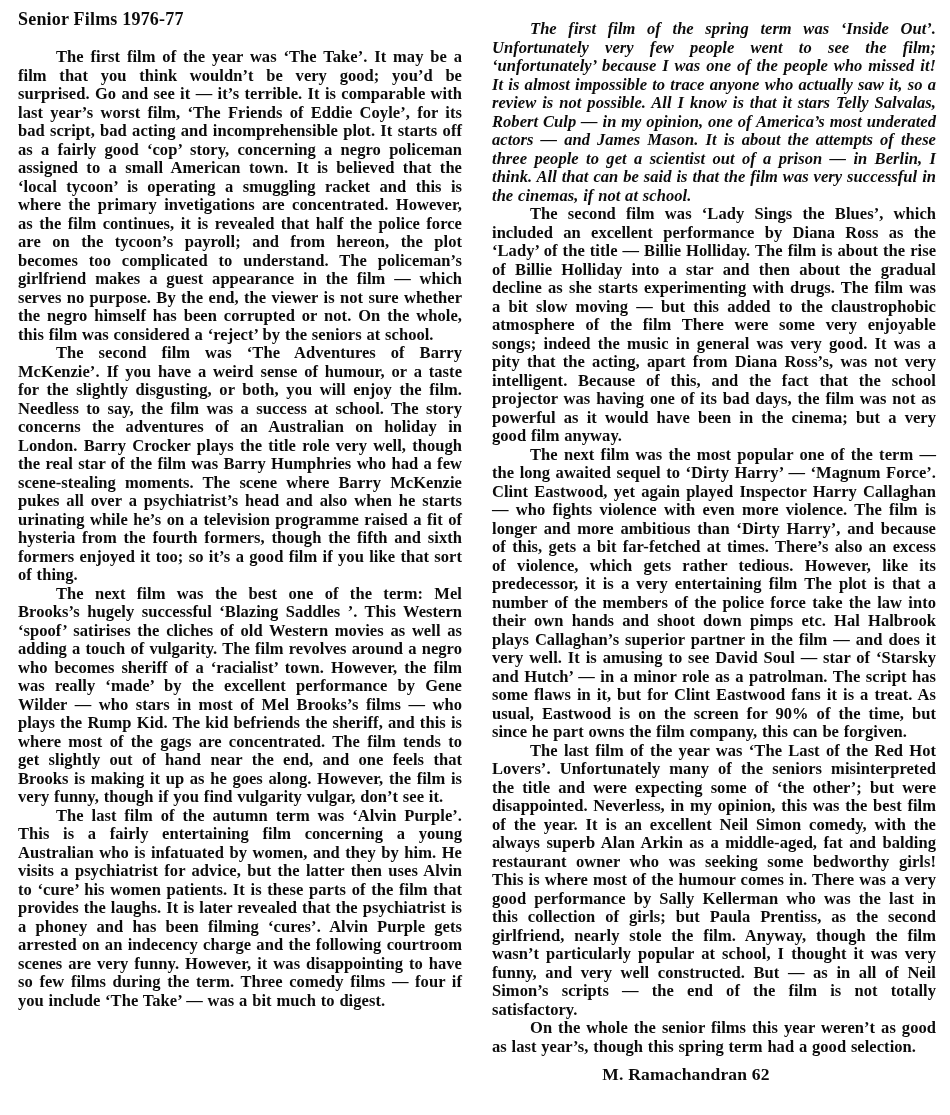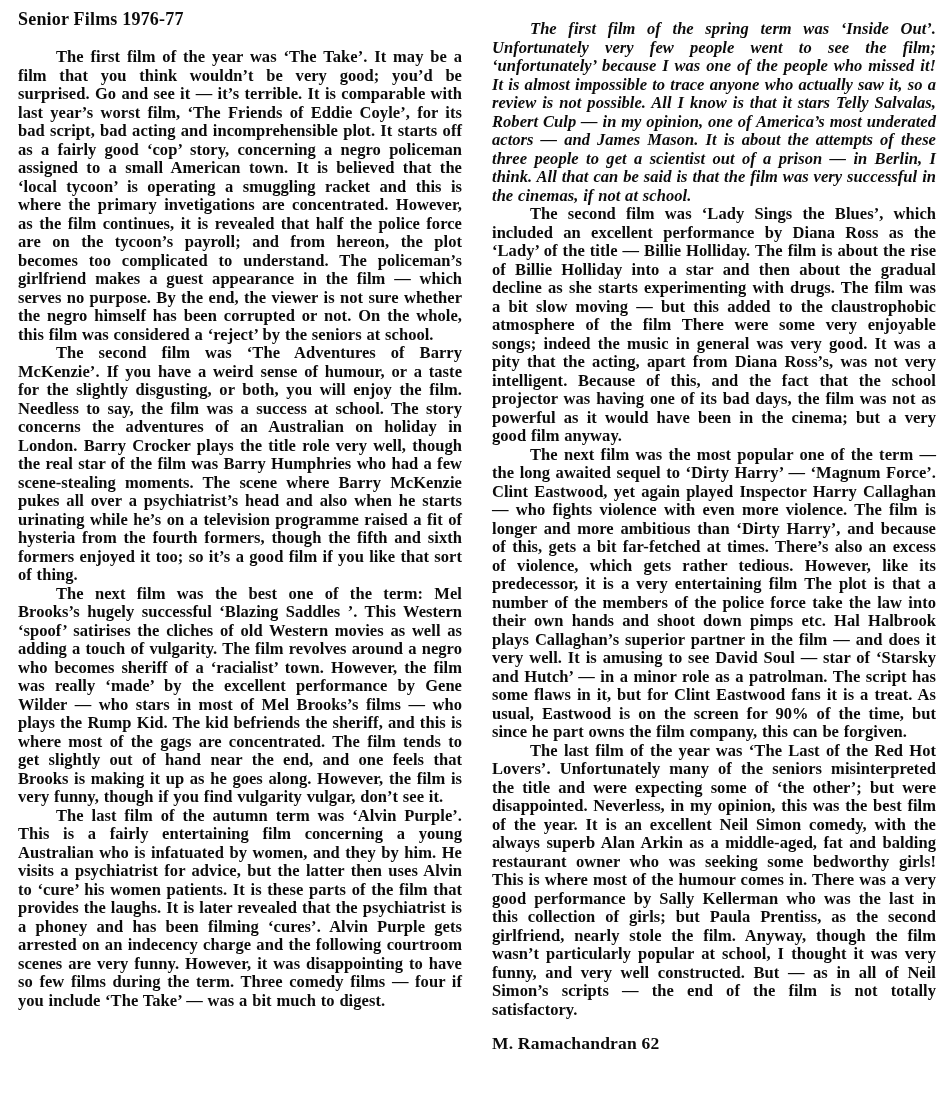--- a/index.html
+++ b/index.html
@@ -40,23 +40,23 @@
     text-align: justify;
     text-indent: 38px;
     letter-spacing: 0.05px;
     word-spacing: 0.6px;
   }
   .right-col p.body-par:first-child {
     margin-top: 14px;
     font-style: italic;
   }
   .signature {
-    margin-top: 14px;
+    margin-top: 8px;
     padding-right: 56px;
-    text-align: left;
+    text-align: center;
     font-size: 17.5px;
     line-height: 20px;
     letter-spacing: 0.2px;
   }
 </style>
 </head>
 <body>
 
 <div class="page">
   <div class="columns">
@@ -67,17 +67,18 @@
       <p class="body-par">The second film was ‘The Adventures of Barry McKenzie’. If you have a weird sense of humour, or a taste for the slightly disgusting, or both, you will enjoy the film. Needless to say, the film was a success at school. The story concerns the adventures of an Australian on holiday in London. Barry Crocker plays the title role very well, though the real star of the film was Barry Humphries who had a few scene-stealing moments. The scene where Barry McKenzie pukes all over a psychiatrist’s head and also when he starts urinating while he’s on a television programme raised a fit of hysteria from the fourth formers, though the fifth and sixth formers enjoyed it too; so it’s a good film if you like that sort of thing.</p>
       <p class="body-par">The next film was the best one of the term: Mel Brooks’s hugely successful ‘Blazing Saddles ’. This Western ‘spoof’ satirises the cliches of old Western movies as well as adding a touch of vulgarity. The film revolves around a negro who becomes sheriff of a ‘racialist’ town. However, the film was really ‘made’ by the excellent performance by Gene Wilder — who stars in most of Mel Brooks’s films — who plays the Rump Kid. The kid befriends the sheriff, and this is where most of the gags are concentrated. The film tends to get slightly out of hand near the end, and one feels that Brooks is making it up as he goes along. However, the film is very funny, though if you find vulgarity vulgar, don’t see it.</p>
       <p class="body-par">The last film of the autumn term was ‘Alvin Purple’. This is a fairly entertaining film concerning a young Australian who is infatuated by women, and they by him. He visits a psychiatrist for advice, but the latter then uses Alvin to ‘cure’ his women patients. It is these parts of the film that provides the laughs. It is later revealed that the psychiatrist is a phoney and has been filming ‘cures’. Alvin Purple gets arrested on an indecency charge and the following courtroom scenes are very funny. However, it was disappointing to have so few films during the term. Three comedy films — four if you include ‘The Take’ — was a bit much to digest.</p>
     </div>
 
     <div class="col right-col">
       <p class="body-par">The first film of the spring term was ‘Inside Out’. Unfortunately very few people went to see the film; ‘unfortunately’ because I was one of the people who missed it! It is almost impossible to trace anyone who actually saw it, so a review is not possible. All I know is that it stars Telly Salvalas, Robert Culp — in my opinion, one of America’s most underated actors — and James Mason. It is about the attempts of these three people to get a scientist out of a prison — in Berlin, I think. All that can be said is that the film was very successful in the cinemas, if not at school.</p>
       <p class="body-par">The second film was ‘Lady Sings the Blues’, which included an excellent performance by Diana Ross as the ‘Lady’ of the title — Billie Holliday. The film is about the rise of Billie Holliday into a star and then about the gradual decline as she starts experimenting with drugs. The film was a bit slow moving — but this added to the claustrophobic atmosphere of the film There were some very enjoyable songs; indeed the music in general was very good. It was a pity that the acting, apart from Diana Ross’s, was not very intelligent. Because of this, and the fact that the school projector was having one of its bad days, the film was not as powerful as it would have been in the cinema; but a very good film anyway.</p>
       <p class="body-par">The next film was the most popular one of the term — the long awaited sequel to ‘Dirty Harry’ — ‘Magnum Force’. Clint Eastwood, yet again played Inspector Harry Callaghan — who fights violence with even more violence. The film is longer and more ambitious than ‘Dirty Harry’, and because of this, gets a bit far-fetched at times. There’s also an excess of violence, which gets rather tedious. However, like its predecessor, it is a very entertaining film The plot is that a number of the members of the police force take the law into their own hands and shoot down pimps etc. Hal Halbrook plays Callaghan’s superior partner in the film — and does it very well. It is amusing to see David Soul — star of ‘Starsky and Hutch’ — in a minor role as a patrolman. The script has some flaws in it, but for Clint Eastwood fans it is a treat. As usual, Eastwood is on the screen for 90% of the time, but since he part owns the film company, this can be forgiven.</p>
       <p class="body-par">The last film of the year was ‘The Last of the Red Hot Lovers’. Unfortunately many of the seniors misinterpreted the title and were expecting some of ‘the other’; but were disappointed. Neverless, in my opinion, this was the best film of the year. It is an excellent Neil Simon comedy, with the always superb Alan Arkin as a middle-aged, fat and balding restaurant owner who was seeking some bedworthy girls! This is where most of the humour comes in. There was a very good performance by Sally Kellerman who was the last in this collection of girls; but Paula Prentiss, as the second girlfriend, nearly stole the film. Anyway, though the film wasn’t particularly popular at school, I thought it was very funny, and very well constructed. But — as in all of Neil Simon’s scripts — the end of the film is not totally satisfactory.</p>
+      <p class="body-par">On the whole the senior films this year weren’t as good as last year’s, though this spring term had a good selection.</p>
       <div class="signature">M. Ramachandran 62</div>
     </div>
 
   </div>
 </div>
 
 </body></html>

